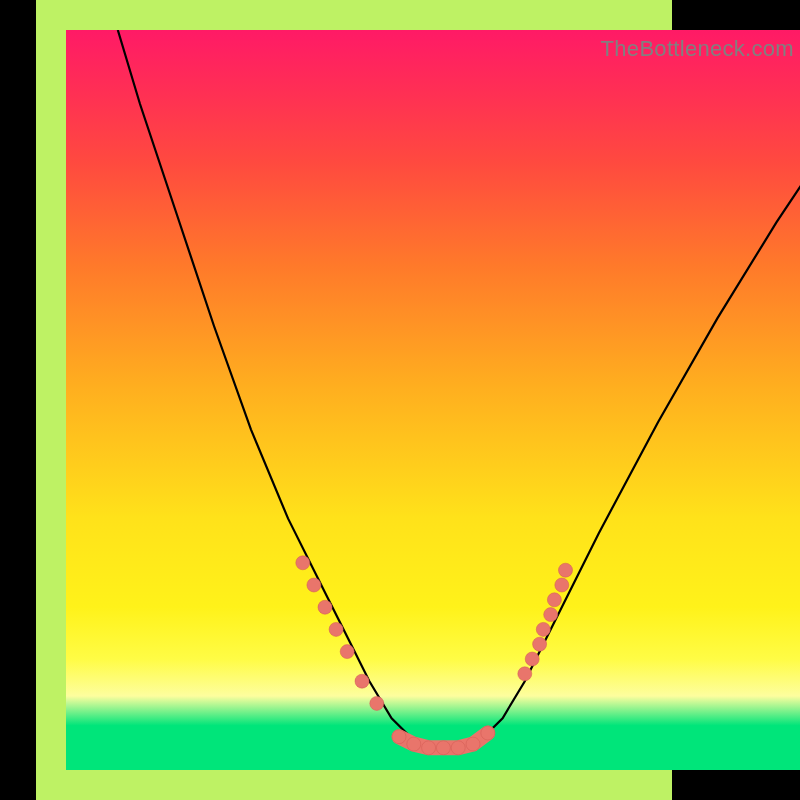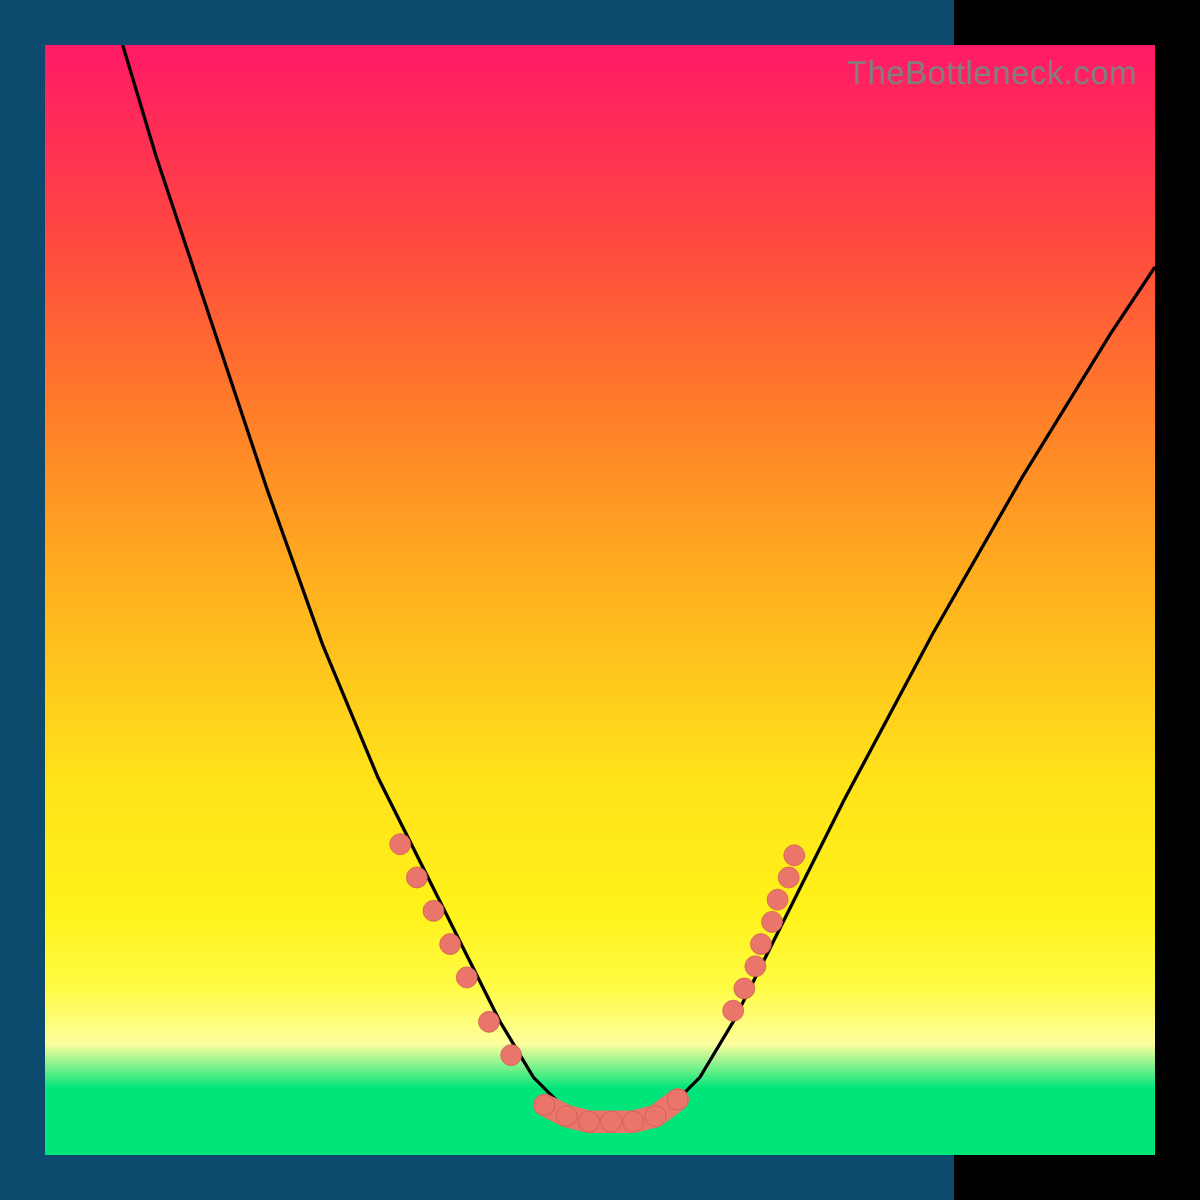--- a/index.html
+++ b/index.html
@@ -8,21 +8,22 @@
     width: 800px;
     height: 800px;
     background: #000;
     overflow: hidden;
     font-family: Arial, Helvetica, sans-serif;
   }
   .frame {
     position: relative;
     width: 636px;
     height: 800px;
-    background: #0c4a6e;
+    background: #bef264;
+    margin-left: 36px;
   }
   .plot {
     position: absolute;
     left: 30px;
     top: 30px;
     width: 740px;
     height: 740px;
     
     background: linear-gradient(
       to bottom,

